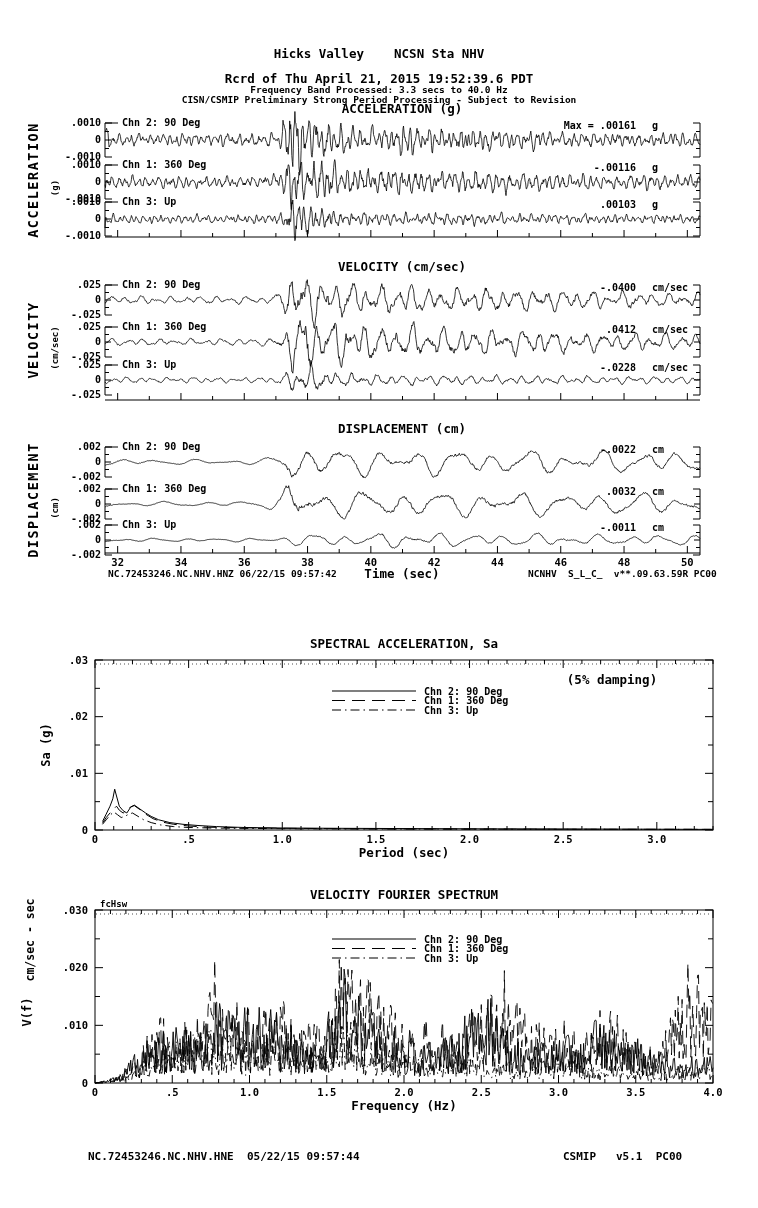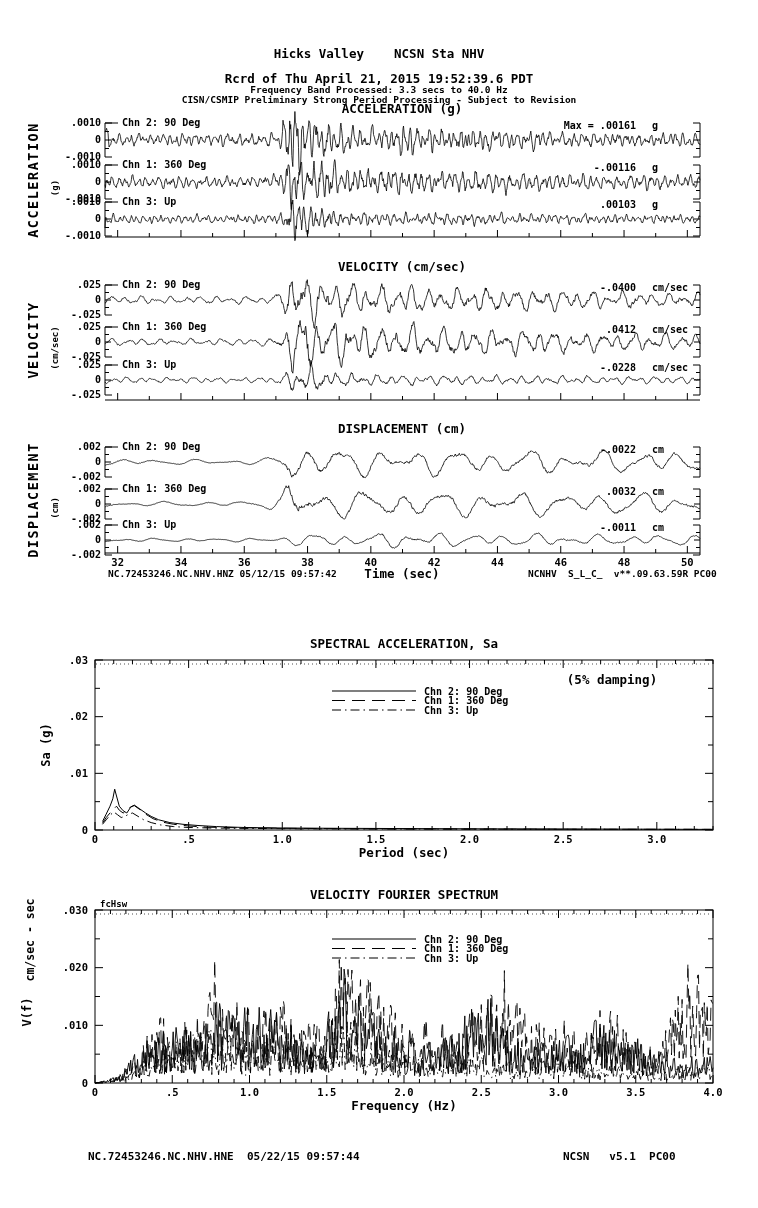--- a/index.html
+++ b/index.html
@@ -15,25 +15,25 @@
   svg text{font-family:"DejaVu Sans Mono","Liberation Mono",monospace;font-weight:bold;fill:#000;}
 </style>
 </head>
 <body>
 
 <div class="abs ctr h1" style="top:46px">Hicks Valley    NCSN Sta NHV</div>
 <div class="abs ctr h1" style="top:71px">Rcrd of Thu April 21, 2015 19:52:39.6 PDT</div>
 <div class="abs ctr h2" style="top:84px">Frequency Band Processed: 3.3 secs to 40.0 Hz</div>
 <div class="abs ctr h2" style="top:94px">CISN/CSMIP Preliminary Strong Period Processing - Subject to Revision</div>
 
-<div class="abs f-mid" style="left:108px;top:568px">NC.72453246.NC.NHV.HNZ 05/12/15 09:57:42</div>
+<div class="abs f-mid" style="left:108px;top:568px">NC.72453246.NC.NHV.HNZ 06/22/15 09:57:42</div>
 <div class="abs f-mid" style="left:528px;top:568px">NCNHV  S_L_C_  v**.09.63.59R PC00</div>
 
 <div class="abs f-bot" style="left:88px;top:1150px">NC.72453246.NC.NHV.HNE  05/22/15 09:57:44</div>
-<div class="abs f-bot" style="left:563px;top:1150px">NCSN   v5.1  PC00</div>
+<div class="abs f-bot" style="left:563px;top:1150px">CSMIP   v5.1  PC00</div>
 
 <svg id="cv" width="758" height="1208" viewBox="0 0 758 1208">
     <text x="402" y="113" font-size="12.5px" text-anchor="middle">ACCELERATION (g)</text>
     <text x="38" y="180" font-size="13.5px" text-anchor="middle" transform="rotate(-90 38 180)" letter-spacing="1.5">ACCELERATION</text>
     <text x="58" y="188" font-size="9px" text-anchor="middle" transform="rotate(-90 58 188)">(g)</text>
     <line x1="105" y1="123" x2="105" y2="157" stroke="#000000" stroke-width="1"></line>
     <line x1="105" y1="123" x2="118" y2="123" stroke="#000000" stroke-width="1"></line>
     <line x1="105" y1="123" x2="112" y2="123" stroke="#000000" stroke-width="1"></line>
     <line x1="105" y1="131.5" x2="109" y2="131.5" stroke="#000000" stroke-width="1"></line>
     <line x1="105" y1="140" x2="111" y2="140" stroke="#000000" stroke-width="1"></line>

